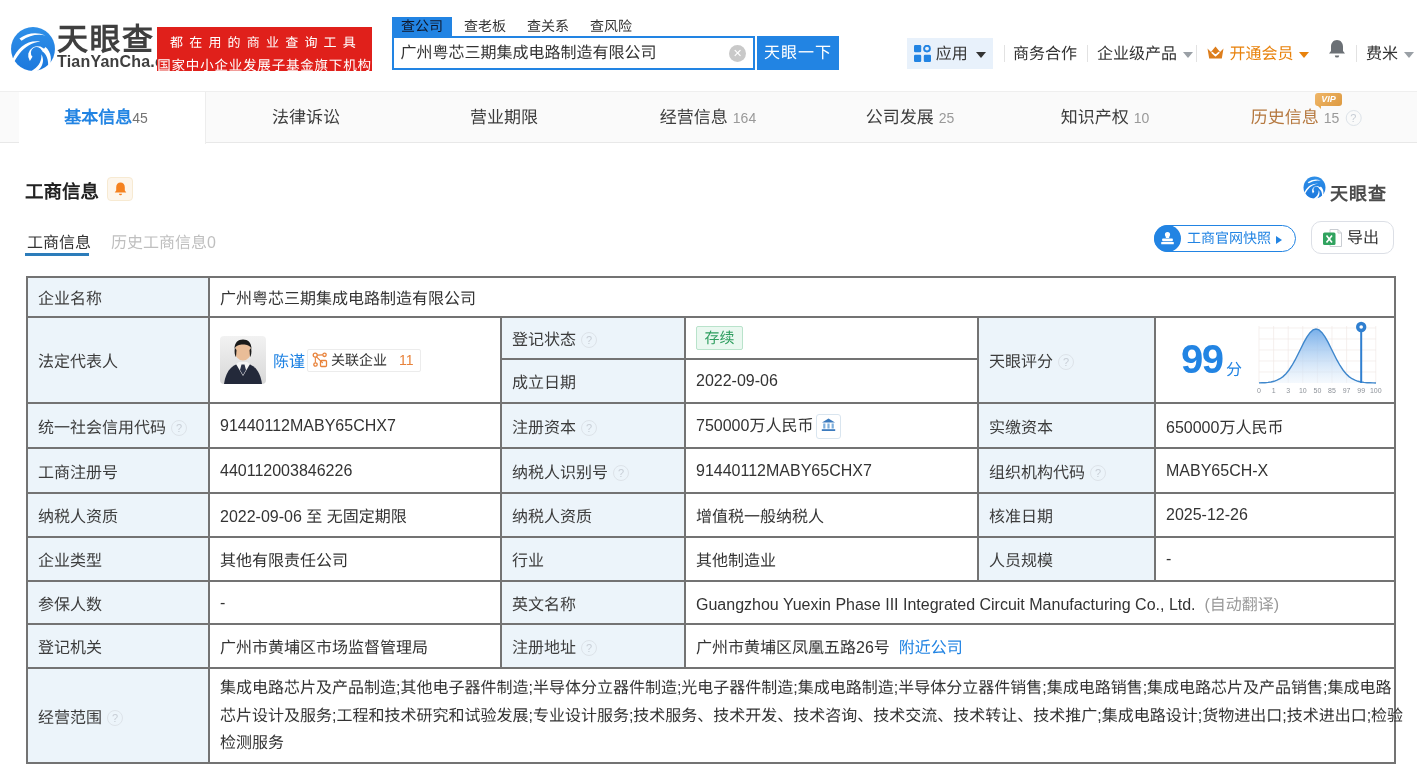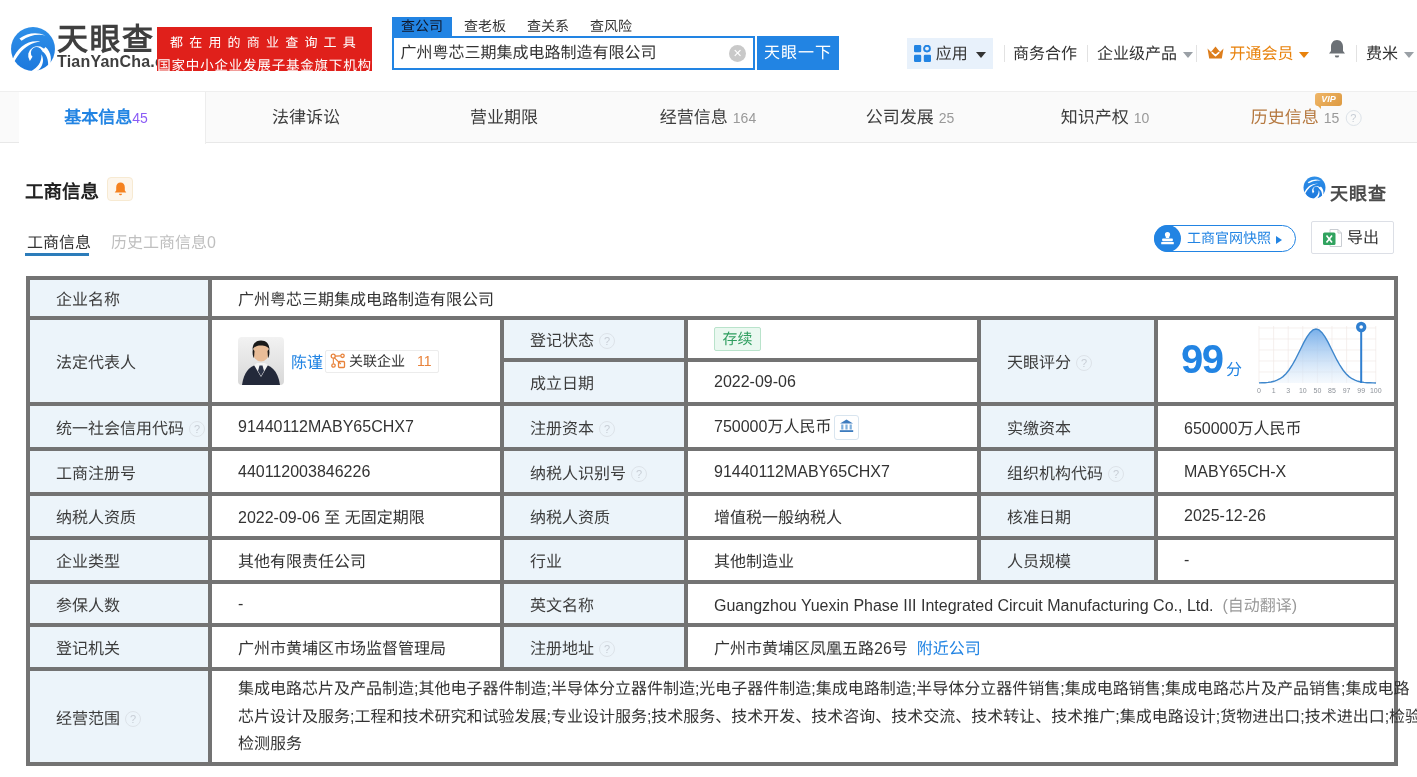--- a/index.html
+++ b/index.html
@@ -28,40 +28,40 @@
 .caret{display:inline-block;width:0;height:0;border-left:5px solid transparent;border-right:5px solid transparent;border-top:6px solid #333;vertical-align:middle;margin-left:6px}
 .caret.gray{border-top-color:#9aa0a6}
 .caret.org{border-top-color:#e8820c}
 #vipLink{color:#e8820c;font-weight:normal}
 
 #nav{position:absolute;left:0;top:91px;width:1417px;height:52px;background:#fafafa;border-top:1px solid #efefef;border-bottom:1px solid #e8e8e8}
 .ntab{position:absolute;top:0;height:52px;line-height:52px;font-size:17px;color:#3c3c3c;white-space:nowrap;transform:translateX(-50%)}
 .ntab .cnt{font-size:14px;color:#999;margin-left:5px}
 #ntab1{position:absolute;left:19px;top:0;width:187px;height:52px;background:#fff;border-right:1px solid #ededed;text-align:center;line-height:52px;font-size:17px;padding-right:12px}
 #ntab1 b{color:#2284e3}
-#ntab1 .cnt{font-size:14px;color:#8b5cf6;}
+#ntab1 .cnt{font-size:14px;color:#737373;}
 .viptag::after{content:"";position:absolute;left:2px;bottom:-3px;width:0;height:0;border-top:4px solid #e8a94f;border-left:4px solid transparent}
 .viptag{position:absolute;left:1315px;top:93px;width:27px;height:13px;background:linear-gradient(135deg,#efb668,#dd9a41);border-radius:3px;color:#fff;font-size:9px;font-weight:bold;font-style:italic;text-align:center;line-height:13px}
 
 #secTitle{left:25px;top:177px;font-size:18.5px;font-weight:bold;color:#222}
 #bellBox{left:107px;top:177px;width:26px;height:24px;background:#fdf6ec;border:1px solid #f7ead2;border-radius:4px;text-align:center;line-height:22px}
 #wmark{left:1303px;top:176px}
 #wmTxt{left:1330px;top:179px;font-size:18px;font-weight:bold;color:#4c4c4c;letter-spacing:1px}
 
 #subtab1{left:27px;top:229px;font-size:16px;color:#333}
 #subtab2{left:111px;top:229px;font-size:16px;color:#bfbfbf}
 #subUl{left:25px;top:253px;width:64px;height:3px;background:#2c7cba}
 #snapBtn{left:1154px;top:225px;width:142px;height:27px;border:1px solid #2284e3;border-radius:14px;color:#2284e3;font-size:14px;line-height:25px}
 #snapBtn .ic{position:absolute;left:-1px;top:-1px;width:27px;height:27px;border-radius:50%;background:#2284e3}
 #snapBtn .t{position:absolute;left:32px;top:0}
-#expBtn{left:1311px;top:221px;width:83px;height:33px;border:1px solid #dcdfe6;border-radius:2px;background:#fff;font-size:16px;color:#333;line-height:31px}
+#expBtn{left:1311px;top:221px;width:83px;height:33px;border:1px solid #dcdfe6;border-radius:10px;background:#fff;font-size:16px;color:#333;line-height:31px}
 #expBtn .t{position:absolute;left:35px;top:0}
 
 #tbl{position:absolute;left:26px;top:276px;width:1368px;border-collapse:collapse;table-layout:fixed}
-#tbl td{border:4px solid #737373;font-size:16px;color:#333;padding:0 0 0 26px;vertical-align:middle}
+#tbl td{border:2px solid #737373;font-size:16px;color:#333;padding:0 0 0 10px;vertical-align:middle}
 #tbl td.lb{background:#ecf4fa;color:#3c3c3c}
 .qi{display:inline-block;width:16px;height:16px;border:1px solid #dde3e9;border-radius:50%;color:#c8ced6;font-size:11px;text-align:center;line-height:14px;vertical-align:1px;margin-left:5px}
 .gr{color:#999}
 .lnk{color:#2284e3;text-decoration:none}
 .tag-g{display:inline-block;width:47px;height:24px;background:#eaf8f0;border:1px solid #b9e3cb;border-radius:2px;color:#2f9e5f;font-size:15px;text-align:center;line-height:22px;vertical-align:middle}
 .relTag{display:inline-block;height:23px;border:1px solid #ececec;border-radius:2px;font-size:14px;line-height:21px;padding:0 6px 0 4px;margin-left:2px;vertical-align:middle;background:#fff}
 .relTag .n{color:#e8823a;margin-left:12px}
 .chip{display:inline-block;width:25px;height:25px;border:1px solid #d9e5ef;border-radius:3px;vertical-align:middle;margin-left:3px;text-align:center;line-height:23px}
 #score99{position:absolute;left:1181px;top:344px;color:#2284e3;font-weight:bold;font-size:40px;line-height:30px;letter-spacing:-1.5px}
 #scoreFen{position:absolute;left:1226px;top:356px;color:#2284e3;font-size:16px}

